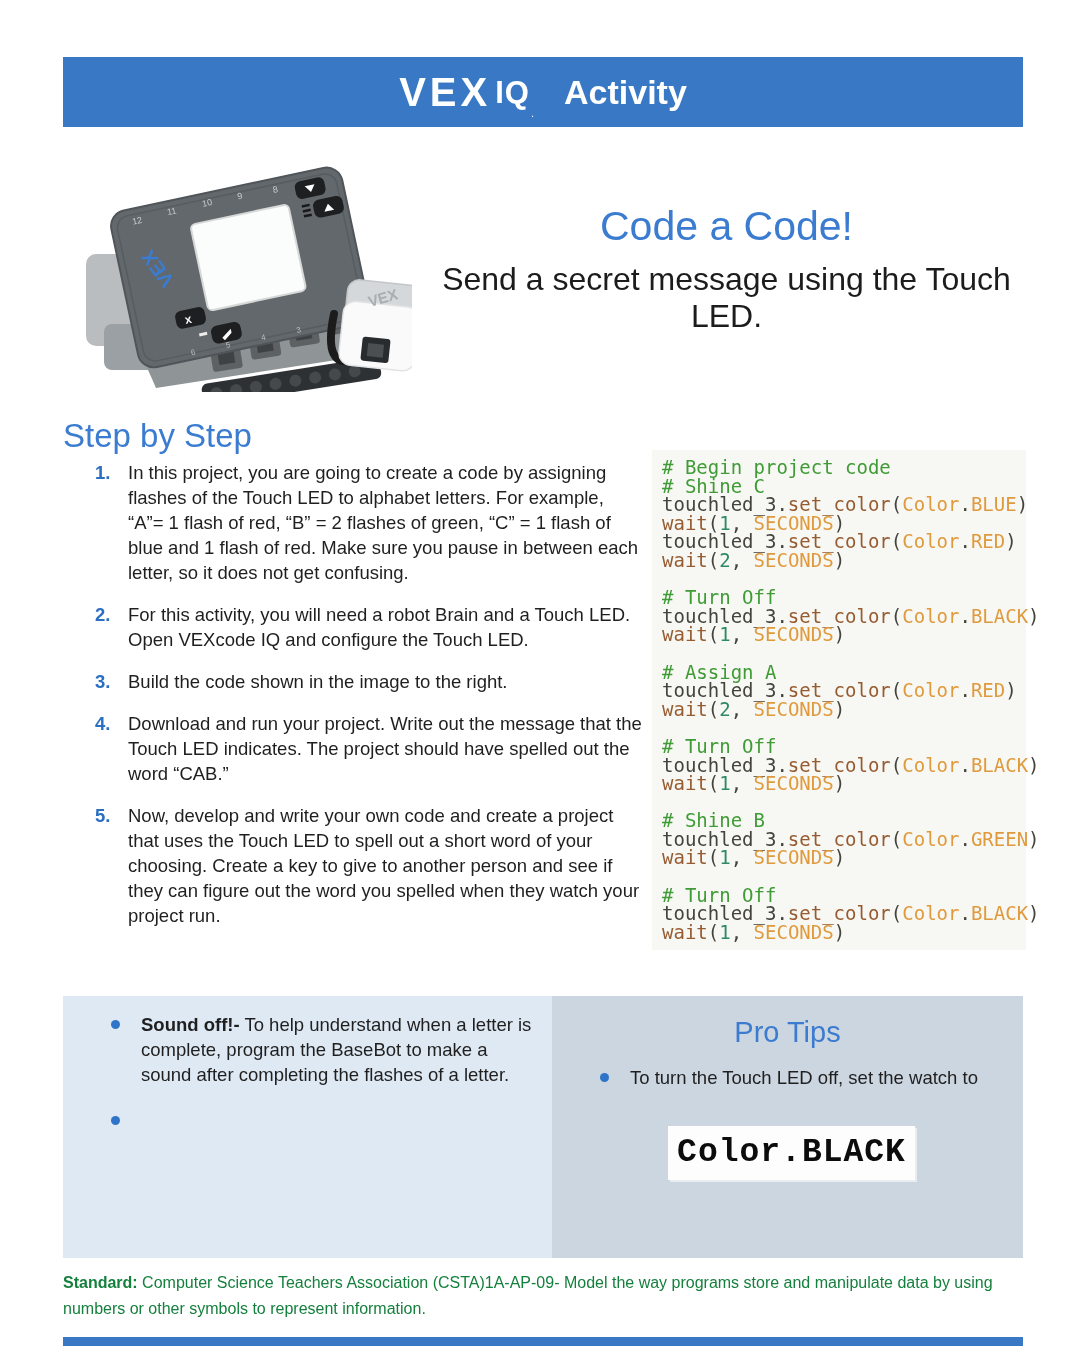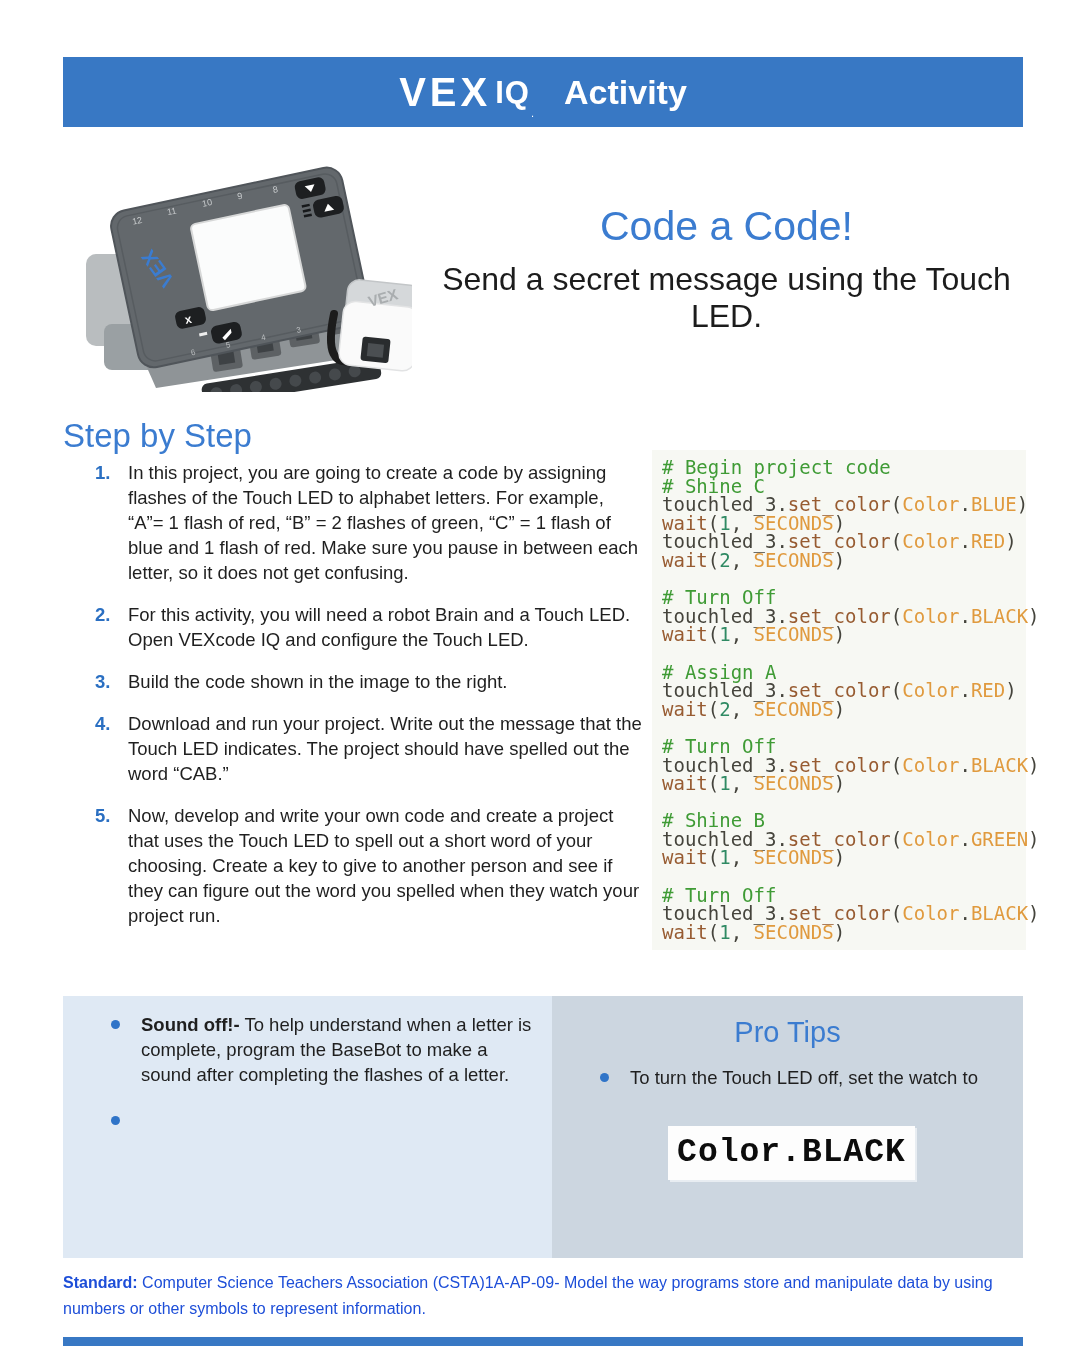--- a/index.html
+++ b/index.html
@@ -44,21 +44,21 @@
   #level-up-box .bullet{padding-left:48px;padding-right:14px;}
   #pro-tips-box .bullet{padding-left:48px;padding-right:18px;}
   .dot{width:9px;height:9px;border-radius:50%;background:#2f74c8;margin-top:8px;}
   .bullet-text{font-size:18.5px;line-height:25px;color:#1f1f1f;}
   .bold-lead{font-weight:700;}
   #black-chip{position:absolute;left:116px;top:130px;width:247px;height:54px;background:#fdfdfd;
     font-family:"Liberation Mono", monospace;font-weight:700;font-size:33px;line-height:54px;
     text-align:center;color:#0c0c0c;letter-spacing:1px;box-shadow:2px 2px 0 #e8edf2;}
 
   
-  #standard{left:63px;top:1270px;width:960px;font-size:16px;line-height:26px;color:#1d4ed8;}
+  #standard{left:63px;top:1270px;width:960px;font-size:16px;line-height:26px;color:#15803d;}
   #footer-bar{left:63px;top:1337px;width:960px;height:9px;background:#3878c4;}
 
   svg text{font-family:"Liberation Sans", sans-serif;}
 </style>
 </head>
 <body>
 
 <div class="abs" id="header-bar">
   <span class="logo-vex">VEX</span>
   <span class="logo-iq">IQ</span>

